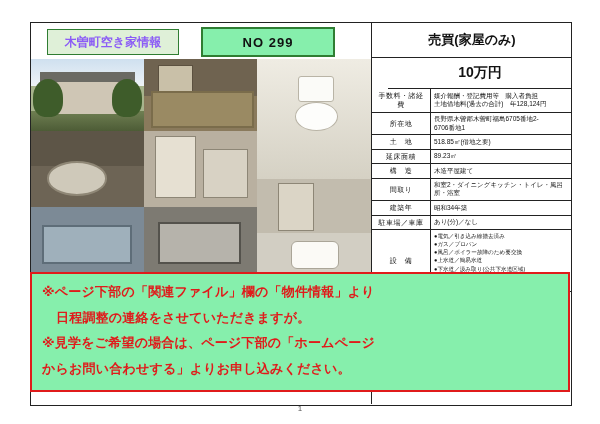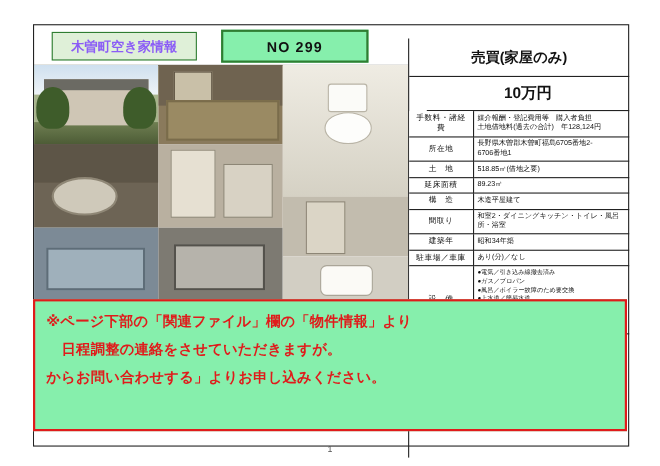--- a/index.html
+++ b/index.html
@@ -59,21 +59,21 @@
   #p8 .door{position:absolute;left:18%;top:8%;width:30%;height:84%;background:#dbd5c6;border:1px solid #8d8676;}
   
   #p9{left:226px;top:174px;width:114px;height:42px;background:#d2cec3;}
   #p9 .basin{position:absolute;left:30%;top:18%;width:40%;height:62%;background:#fbfaf6;border:1px solid #aaa598;border-radius:6px;}
 
   
   .plan{position:absolute;left:0;top:252px;width:340px;height:129px;background:#fff;}
   .plan svg{display:block;}
 
   
-  .right{position:absolute;left:340px;top:12px;width:200px;height:381px;border-left:1px solid #222;}
+  .right{position:absolute;left:340px;top:0;width:200px;height:381px;border-left:1px solid #222;}
   .r-title{height:34px;border-bottom:1px solid #222;display:flex;align-items:center;justify-content:center;
     font-size:13px;font-weight:bold;}
   .r-price{height:30px;border-bottom:1px solid #222;display:flex;align-items:center;justify-content:center;
     font-size:14px;font-weight:bold;margin-left:16px;}
   .tbl{width:100%;border-collapse:collapse;table-layout:fixed;}
   .tbl td{border-bottom:1px solid #222;border-right:1px solid #222;font-size:6.5px;line-height:1.35;padding:2px 3px;
     vertical-align:middle;word-break:break-all;}
   .tbl td.lbl{width:52px;text-align:center;background:#fff;border-right:1px solid #222;font-size:7px;letter-spacing:0.5px;}
   .tbl td.val{border-right:none;}
   .tbl tr:last-child td{border-bottom:none;}
@@ -233,17 +233,18 @@
           </tr>
         </tbody>
       </table>
     </div>
 
   </div>
 
   <div class="notice">
     <p>※ページ下部の「関連ファイル」欄の「物件情報」より</p>
     <p class="indent">日程調整の連絡をさせていただきますが。</p>
+    <p>※見学をご希望の場合は、ページ下部の「ホームページ</p>
     <p>からお問い合わせする」よりお申し込みください。</p>
   </div>
 
   <div class="pagenum">1</div>
 </div>
 
 </body></html>

